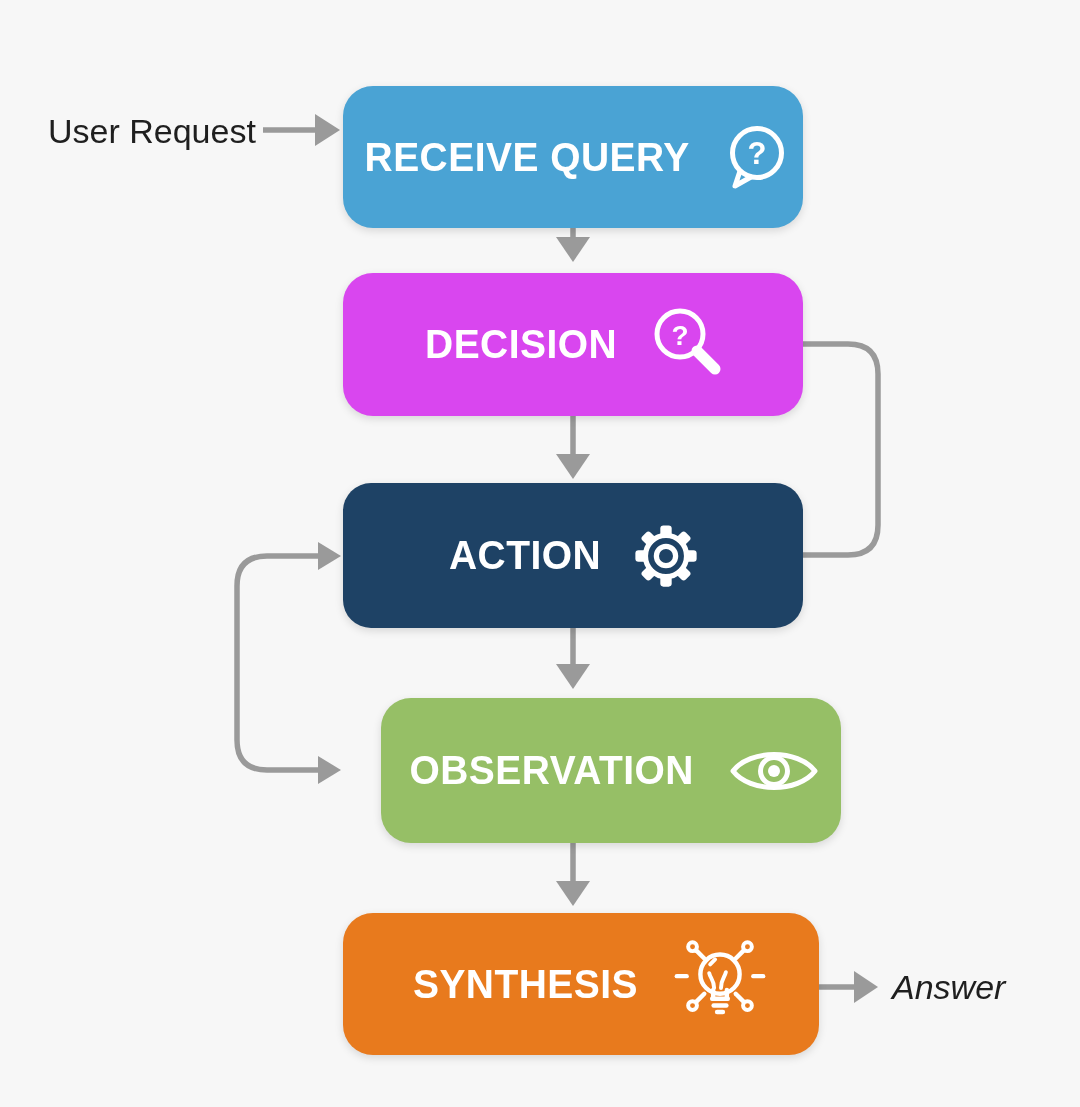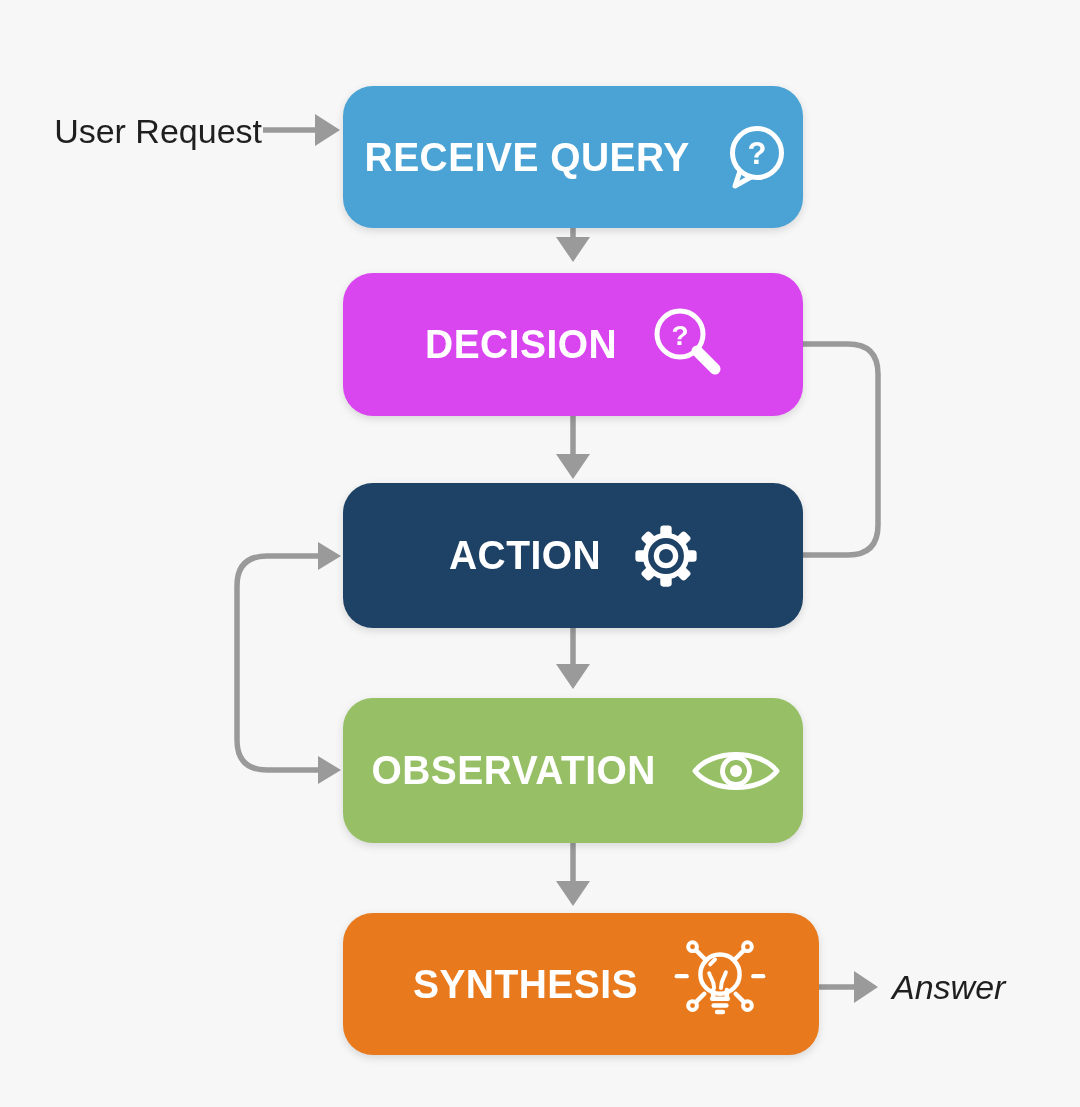--- a/index.html
+++ b/index.html
@@ -24,21 +24,21 @@
   .n4{top:698px;height:145px;}
   .n5{top:913px;height:142px;padding-left:16px;}
   .node-label{
     font-weight:bold;font-size:41px;letter-spacing:0.5px;
     transform:scaleX(0.95);white-space:nowrap;
   }
   .icon{display:flex;align-items:center;justify-content:center;flex:0 0 auto;}
   .endpoint{
     position:absolute;font-size:34px;color:#1f1f1f;line-height:40px;white-space:nowrap;
   }
-  .user-request{left:0px;top:111px;width:262px;text-align:right;}
+  .user-request{left:0px;top:111px;width:262px;text-align:left;padding-left:48px;}
   .answer{left:892px;top:967px;font-style:italic;}
   .conn{stroke:var(--connector);stroke-width:5.5;fill:none;}
   .head{fill:var(--connector);stroke:none;}
 </style>
 </head>
 <body style="background: rgb(247, 247, 247); --connector: #9a9a9a;">
 
 <div class="canvas">
 
   <svg class="overlay" viewBox="0 0 1080 1107">
@@ -99,41 +99,41 @@
     <span class="node-label">DECISION</span>
     <span class="icon">
       <svg width="78" height="78" viewBox="0 0 78 78" fill="none" stroke="#fff" stroke-linecap="round" stroke-linejoin="round">
         <circle cx="32" cy="28" r="23" stroke-width="5"></circle>
         <path d="M49 45 L67 63" stroke-width="11"></path>
         <text x="32" y="39" text-anchor="middle" fill="#fff" stroke="none" font-family="Liberation Sans, sans-serif" font-size="28" font-weight="bold">?</text>
       </svg>
     </span>
   </div>
 
-  <div class="node n3" style="background: rgb(30, 66, 101);">
+  <div class="node n3" style="background: rgb(30, 66, 101); border-radius: 28px;">
     <span class="node-label">ACTION</span>
     <span class="icon">
       <svg width="70" height="70" viewBox="0 0 80 80" fill="none" stroke="#fff">
         <g fill="#fff" stroke="none">
           <rect x="33.5" y="5" width="13" height="14" rx="3.5" transform="rotate(0 40 40)"></rect>
           <rect x="33.5" y="5" width="13" height="14" rx="3.5" transform="rotate(45 40 40)"></rect>
           <rect x="33.5" y="5" width="13" height="14" rx="3.5" transform="rotate(90 40 40)"></rect>
           <rect x="33.5" y="5" width="13" height="14" rx="3.5" transform="rotate(135 40 40)"></rect>
           <rect x="33.5" y="5" width="13" height="14" rx="3.5" transform="rotate(180 40 40)"></rect>
           <rect x="33.5" y="5" width="13" height="14" rx="3.5" transform="rotate(225 40 40)"></rect>
           <rect x="33.5" y="5" width="13" height="14" rx="3.5" transform="rotate(270 40 40)"></rect>
           <rect x="33.5" y="5" width="13" height="14" rx="3.5" transform="rotate(315 40 40)"></rect>
         </g>
         <circle cx="40" cy="40" r="23.5" stroke-width="6"></circle>
         <circle cx="40" cy="40" r="11" stroke-width="6"></circle>
       </svg>
     </span>
   </div>
 
-  <div class="node n4" style="background: rgb(150, 191, 102);">
+  <div class="node n4" style="background: rgb(150, 191, 102); margin-left: 38px;">
     <span class="node-label">OBSERVATION</span>
     <span class="icon">
       <svg width="92" height="58" viewBox="0 0 92 58" fill="none" stroke="#fff" stroke-linecap="round" stroke-linejoin="round">
         <path d="M5 29 C22 7 70 7 87 29 C70 51 22 51 5 29 Z" stroke-width="5"></path>
         <circle cx="46" cy="29" r="13.5" stroke-width="5"></circle>
         <circle cx="46" cy="29" r="6" fill="#fff" stroke="none"></circle>
       </svg>
     </span>
   </div>
 

